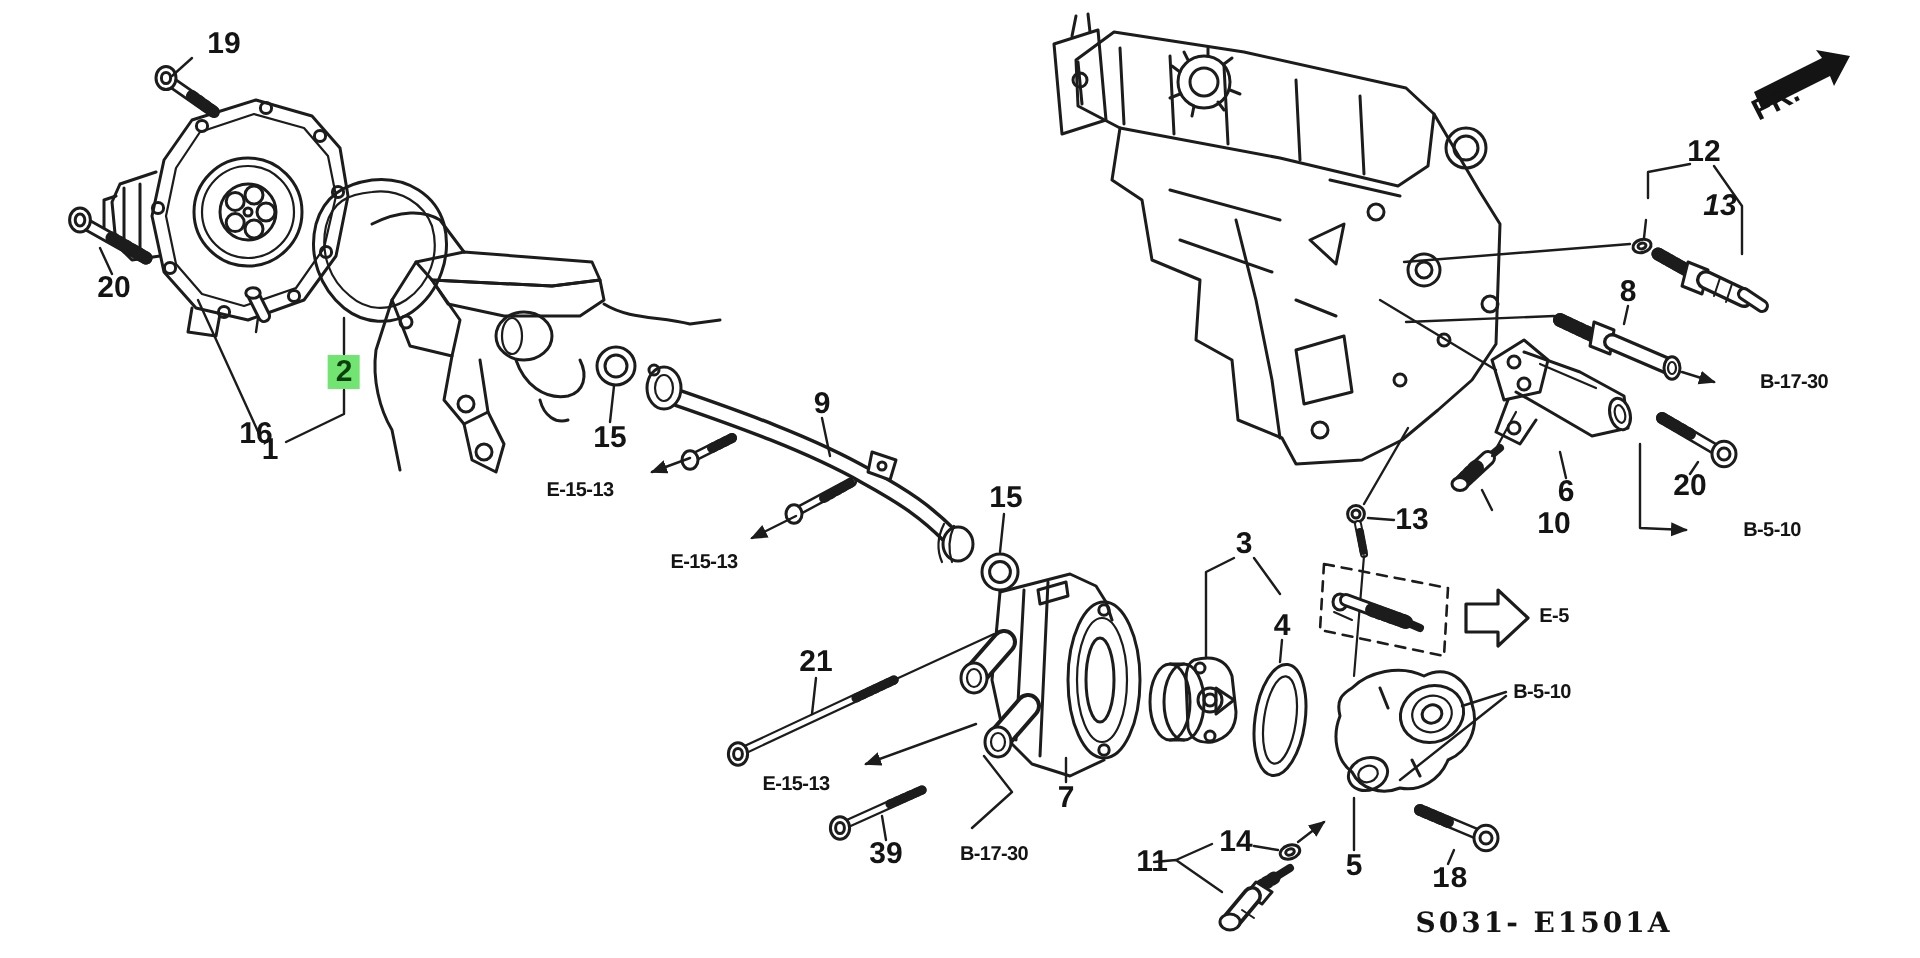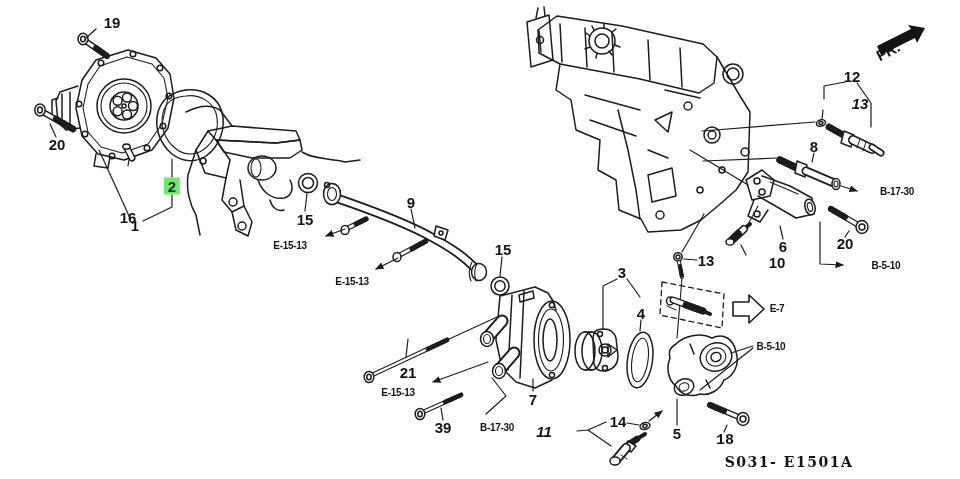--- a/index.html
+++ b/index.html
@@ -373,49 +373,49 @@
     <path d="M398,258 L376,269" marker-end="url(#ah)"></path>
     <path d="M488,362 L433,382" marker-end="url(#ah)"></path>
     <path d="M841,186 L857,191" marker-end="url(#ah)"></path>
     <path d="M820,222 L820,264 L843,265" marker-end="url(#ah)"></path>
     <path d="M649,421 L662,411" marker-end="url(#ah)"></path>
   </g>
 </svg>
 
 <div id="callout-layer">
   <span class="callout fr" style="left:888px;top:51px;">FR.</span>
-  <span class="callout code" style="left:789px;top:462px;">S031- E1501A</span>
+  <span class="callout code" style="left:772px;top:462px;">S031- E1501A</span>
 
 <span class="callout part" style="left: 112px; top: 22px;">19</span>
       <span class="callout part" style="left: 57px; top: 144px;">20</span>
       <span class="callout part" style="left: 128px; top: 173px; margin-top: 44px;">16</span>
       <span class="callout part-highlight" style="left: 172px; top: 186px;">2</span>
       <span class="callout part" style="left: 135px; top: 225px;">1</span>
       <span class="callout part" style="left: 305px; top: 219px;">15</span>
       <span class="callout ref" style="left: 290px; top: 246px;">E-15-13</span>
       <span class="callout ref" style="left: 352px; top: 282px;">E-15-13</span>
       <span class="callout part" style="left: 411px; top: 202px;">9</span>
       <span class="callout part" style="left: 503px; top: 249px;">15</span>
-      <span class="callout part" style="left: 408px; top: 331px; margin-top: 41px;">21</span>
+      <span class="callout part" style="left: 408px; top: 331px;">21</span>
       <span class="callout ref" style="left: 398px; top: 393px;">E-15-13</span>
       <span class="callout part" style="left: 443px; top: 427px;">39</span>
       <span class="callout ref" style="left: 497px; top: 428px;">B-17-30</span>
       <span class="callout part" style="left: 533px; top: 399px;">7</span>
       <span class="callout part" style="left: 622px; top: 272px;">3</span>
       <span class="callout part" style="left: 641px; top: 313px;">4</span>
-      <span class="callout part" style="left: 544px; top: 431px; font-style: italic;">11</span>
+      <span class="callout part" style="left: 576px; top: 431px;">11</span>
       <span class="callout part" style="left: 618px; top: 421px;">14</span>
       <span class="callout part" style="left: 677px; top: 433px;">5</span>
       <span class="callout part" style="left: 725px; top: 440px; font-family: Liberation Mono, monospace;">18</span>
       <span class="callout part" style="left: 706px; top: 260px;">13</span>
       <span class="callout part" style="left: 747px; top: 262px; margin-left: 30px;">10</span>
       <span class="callout part" style="left: 783px; top: 246px;">6</span>
       <span class="callout part" style="left: 845px; top: 243px;">20</span>
       <span class="callout ref" style="left: 886px; top: 266px;">B-5-10</span>
-      <span class="callout ref" style="left: 777px; top: 309px;">E-7</span>
+      <span class="callout ref" style="left: 777px; top: 309px;">E-5</span>
       <span class="callout ref" style="left: 771px; top: 347px;">B-5-10</span>
       <span class="callout part" style="left: 852px; top: 76px;">12</span>
       <span class="callout part" style="left: 860px; top: 103px; font-style: italic;">13</span>
       <span class="callout part" style="left: 814px; top: 146px;">8</span>
       <span class="callout ref" style="left: 897px; top: 192px;">B-17-30</span>
     </div>
 
 </div>
 
 </body></html>

